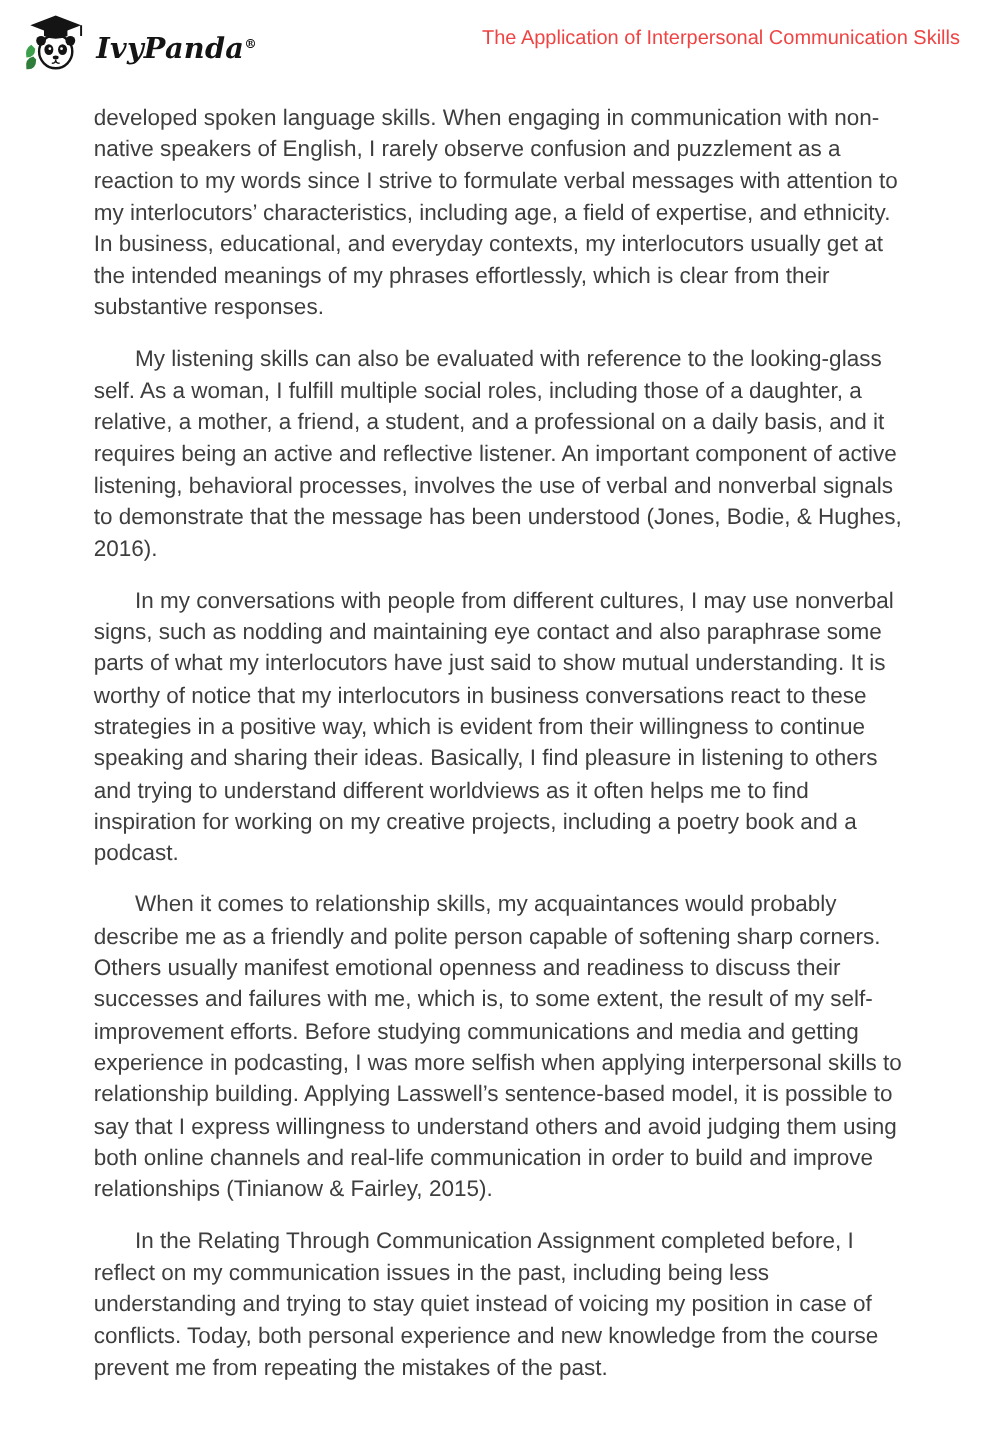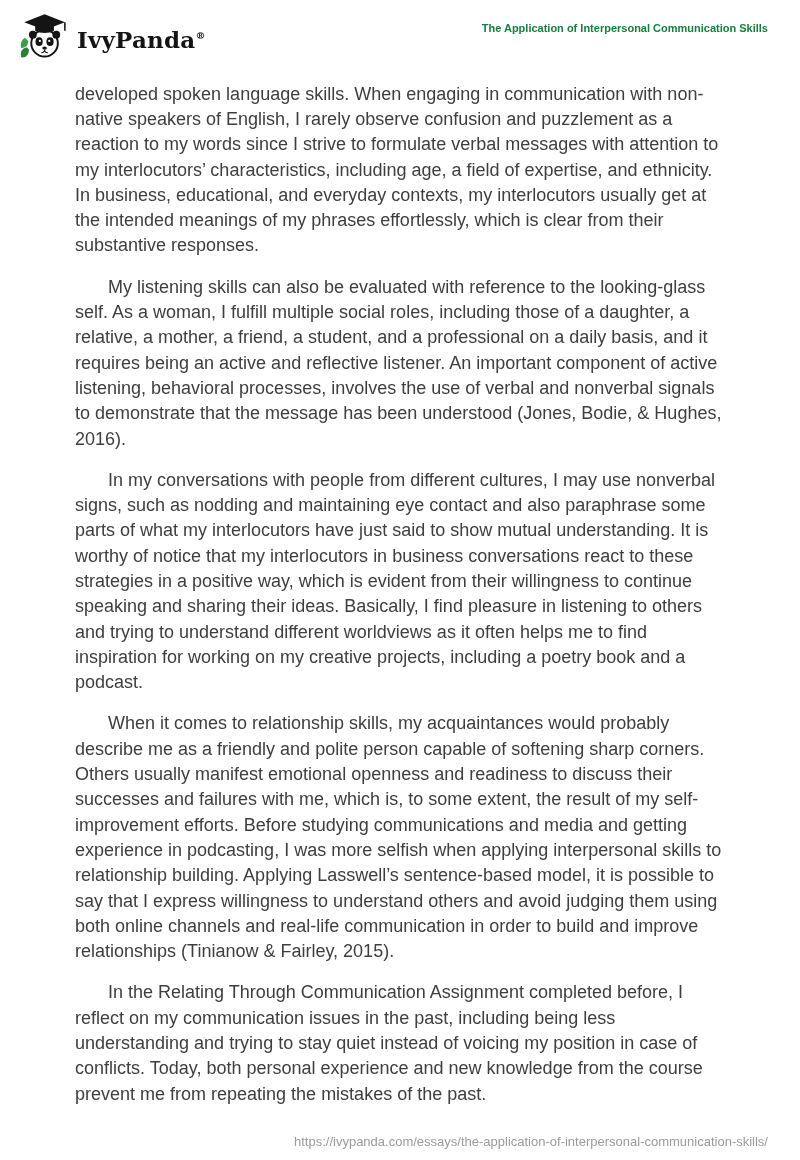--- a/index.html
+++ b/index.html
@@ -12,42 +12,42 @@
     font-family: "Liberation Sans", sans-serif;
     overflow: hidden;
   }
   .header {
     display: flex;
     align-items: flex-start;
     padding: 10px 32px 0 18px;
   }
   .logo-wrap {
     display: flex;
-    align-items: flex-end;
+    align-items: flex-start;
+    font-style: italic;
   }
   .brand {
     font-family: "DejaVu Serif", serif;
     font-weight: 700;
     font-size: 23px;
     color: #141414;
     margin-left: 9px;
     letter-spacing: 0.2px;
     line-height: 52px;
   }
   .brand .reg {
     font-size: 10px;
     vertical-align: super;
     font-weight: 700;
   }
   .header-title {
     margin-left: auto;
     margin-top: 12px;
-    color: #15803d;
-    font-size: 11px;
-    font-weight: bold;
+    color: #ef4444;
+    font-size: 16px;
   }
   .content {
     padding: 16px 75px 0 75px;
     color: #3e3e3e;
     font-size: 18px;
     line-height: 25.3px;
   }
   .content p {
     margin: 0 0 16px 0;
   }
@@ -103,17 +103,14 @@
   </div>
 
   <div class="content">
     <p>developed spoken language skills. When engaging in communication with non-native speakers of English, I rarely observe confusion and puzzlement as a reaction to my words since I strive to formulate verbal messages with attention to my interlocutors’ characteristics, including age, a field of expertise, and ethnicity. In business, educational, and everyday contexts, my interlocutors usually get at the intended meanings of my phrases effortlessly, which is clear from their substantive responses.</p>
     <p class="indent">My listening skills can also be evaluated with reference to the looking-glass self. As a woman, I fulfill multiple social roles, including those of a daughter, a relative, a mother, a friend, a student, and a professional on a daily basis, and it requires being an active and reflective listener. An important component of active listening, behavioral processes, involves the use of verbal and nonverbal signals to demonstrate that the message has been understood (Jones, Bodie, &amp; Hughes, 2016).</p>
     <p class="indent">In my conversations with people from different cultures, I may use nonverbal signs, such as nodding and maintaining eye contact and also paraphrase some parts of what my interlocutors have just said to show mutual understanding. It is worthy of notice that my interlocutors in business conversations react to these strategies in a positive way, which is evident from their willingness to continue speaking and sharing their ideas. Basically, I find pleasure in listening to others and trying to understand different worldviews as it often helps me to find inspiration for working on my creative projects, including a poetry book and a podcast.</p>
     <p class="indent">When it comes to relationship skills, my acquaintances would probably describe me as a friendly and polite person capable of softening sharp corners. Others usually manifest emotional openness and readiness to discuss their successes and failures with me, which is, to some extent, the result of my self-improvement efforts. Before studying communications and media and getting experience in podcasting, I was more selfish when applying interpersonal skills to relationship building. Applying Lasswell’s sentence-based model, it is possible to say that I express willingness to understand others and avoid judging them using both online channels and real-life communication in order to build and improve relationships (Tinianow &amp; Fairley, 2015).</p>
     <p class="indent">In the Relating Through Communication Assignment completed before, I reflect on my communication issues in the past, including being less understanding and trying to stay quiet instead of voicing my position in case of conflicts. Today, both personal experience and new knowledge from the course prevent me from repeating the mistakes of the past.</p>
   </div>
 
-  <div class="footer">
-    <a href="#">https://ivypanda.com/essays/the-application-of-interpersonal-communication-skills/</a>
-  </div>
 
 </div>
 
 </body></html>

